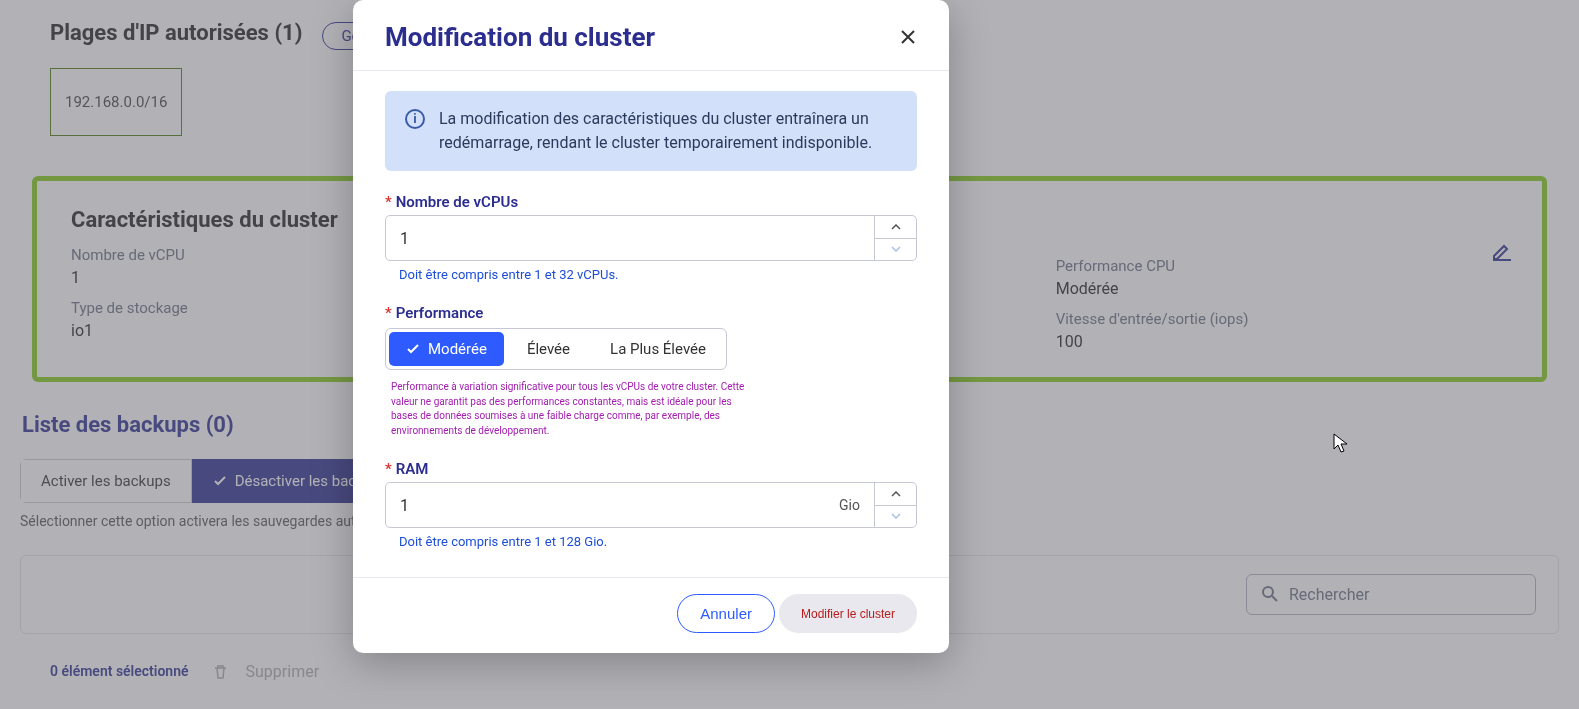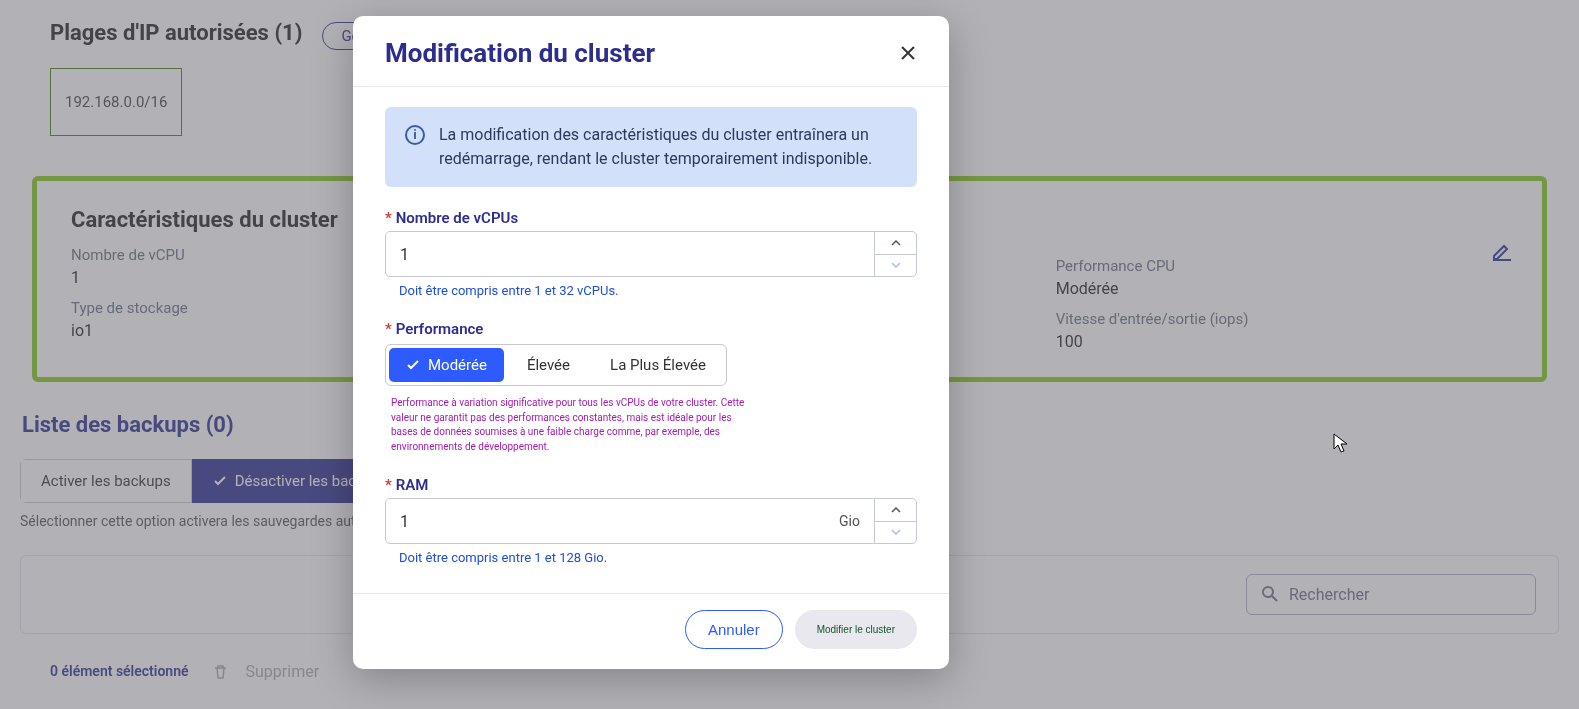--- a/index.html
+++ b/index.html
@@ -20,21 +20,21 @@
 .seg-wrap { display: inline-flex; margin: 22px 0 0 0; border-radius: 6px; overflow: hidden; }
 .seg-item { padding: 12px 20px; font-size: 15px; border: 1px solid #ccc; background: #fff; color: #333; display: flex; align-items: center; gap: 8px; }
 .seg-item.active { background: #2c2e8f; color: #fff; border-color: #2c2e8f; }
 .helper { font-size: 14px; color: #555; margin-top: 10px; }
 .search-bar { margin-top: 26px; border: 1px solid #e3e5ea; border-radius: 6px; padding: 18px 22px; display: flex; justify-content: flex-end; }
 .search-input { border: 1.5px solid #b0b3c0; border-radius: 6px; padding: 10px 14px; width: 290px; display: flex; align-items: center; gap: 10px; color: #6b7280; font-size: 16px; }
 .action-bar { margin-top: 18px; display: flex; align-items: center; gap: 24px; padding: 10px 30px; }
 .sel-count { color: #2c2e8f; font-size: 14px; font-weight: 600; }
 .del-btn { color: #aaa; font-size: 16px; display: flex; align-items: center; gap: 18px; }
 
-.modal { position: absolute; left: 353px; top: 16px; width: 596px; background: #fff; border-radius: 10px; box-shadow: 0 10px 40px rgba(0,0,0,0.25); z-index: 10; display: flex; flex-direction: column; max-height: 680px; }
+.modal { position: absolute; left: 353px; top: 0; width: 596px; background: #fff; border-radius: 10px; box-shadow: 0 10px 40px rgba(0,0,0,0.25); z-index: 10; display: flex; flex-direction: column; max-height: 680px; }
 .modal-head { display: flex; justify-content: space-between; align-items: center; padding: 22px 32px 18px 32px; }
 .modal-title { font-size: 26px; font-weight: 700; color: #2c2e8f; }
 .close-x { font-size: 20px; color: #333; cursor: pointer; }
 .modal-sep { border: none; border-top: 1px solid #e8e8ee; }
 .modal-body { padding: 20px 32px 28px 32px; overflow-y: auto; }
 .alert { background: #d3e0f9; border-radius: 6px; padding: 16px 20px; display: flex; gap: 14px; align-items: flex-start; color: #2b3a5c; font-size: 16px; line-height: 1.5; }
 .info-icon { flex-shrink: 0; width: 20px; height: 20px; border: 2px solid #3a5ba8; border-radius: 50%; display: flex; align-items: center; justify-content: center; font-size: 13px; font-weight: 700; color: #3a5ba8; margin-top: 2px; }
 .field { margin-top: 22px; }
 .field-label { font-size: 15px; font-weight: 600; color: #2c2e8f; }
 .req { color: #d33; margin-right: 4px; }
@@ -42,23 +42,23 @@
 .num-input { flex: 1; border: none; padding: 0 14px; font-size: 16px; outline: none; display: flex; align-items: center; }
 .num-unit { align-self: center; padding-right: 14px; color: #555; font-size: 14px; }
 .spin { width: 42px; border-left: 1px solid #c6c8d4; display: flex; flex-direction: column; }
 .spin-btn { flex: 1; display: flex; align-items: center; justify-content: center; color: #555; font-size: 11px; cursor: pointer; }
 .spin-btn + .spin-btn { border-top: 1px solid #c6c8d4; }
 .hint { font-size: 13px; color: #1d4ed8; margin-top: 6px; margin-left: 14px; }
 .perf-seg { display: inline-flex; border: 1px solid #c6c8d4; border-radius: 6px; overflow: hidden; margin-top: 6px; }
 .perf-opt { padding: 11px 20px; font-size: 15px; color: #333; display: flex; align-items: center; gap: 8px; cursor: pointer; }
 .perf-opt.sel { background: #2d5bff; color: #fff; border-radius: 5px; margin: 3px; padding: 8px 17px; }
 .perf-desc { font-size: 10px; color: #a21caf; line-height: 1.45; margin-top: 10px; margin-left: 6px; max-width: 360px; }
-.modal-foot { border-top: 1px solid #e8e8ee; padding: 16px 32px 20px 32px; display: flex; justify-content: flex-end; gap: 12px; }
+.modal-foot { border-top: 1px solid #e8e8ee; padding: 16px 32px 20px 32px; display: flex; justify-content: flex-end; gap: 4px; }
 .btn-outline { border: 1.5px solid #2d5bff; color: #2d5bff; background: #fff; border-radius: 22px; padding: 10px 22px; font-size: 15px; cursor: pointer; }
-.btn-disabled { border: none; background: #e8e8ee; color: #14532d; border-radius: 22px; padding: 10px 22px; font-size: 10px; }
+.btn-disabled { border: none; background: #e8e8ee; color: #b91c1c; border-radius: 22px; padding: 10px 22px; font-size: 12px; }
 .cursor { position: absolute; left: 1333px; top: 433px; z-index: 20; pointer-events: none; }
 svg { display: block; }
 </style>
 </head>
 <body>
 
 <div class="bg">
   <div class="section-sep">
     <span class="ip-heading">Plages d'IP autorisées (1)</span>
     <span class="pill-btn">Gérer</span>

